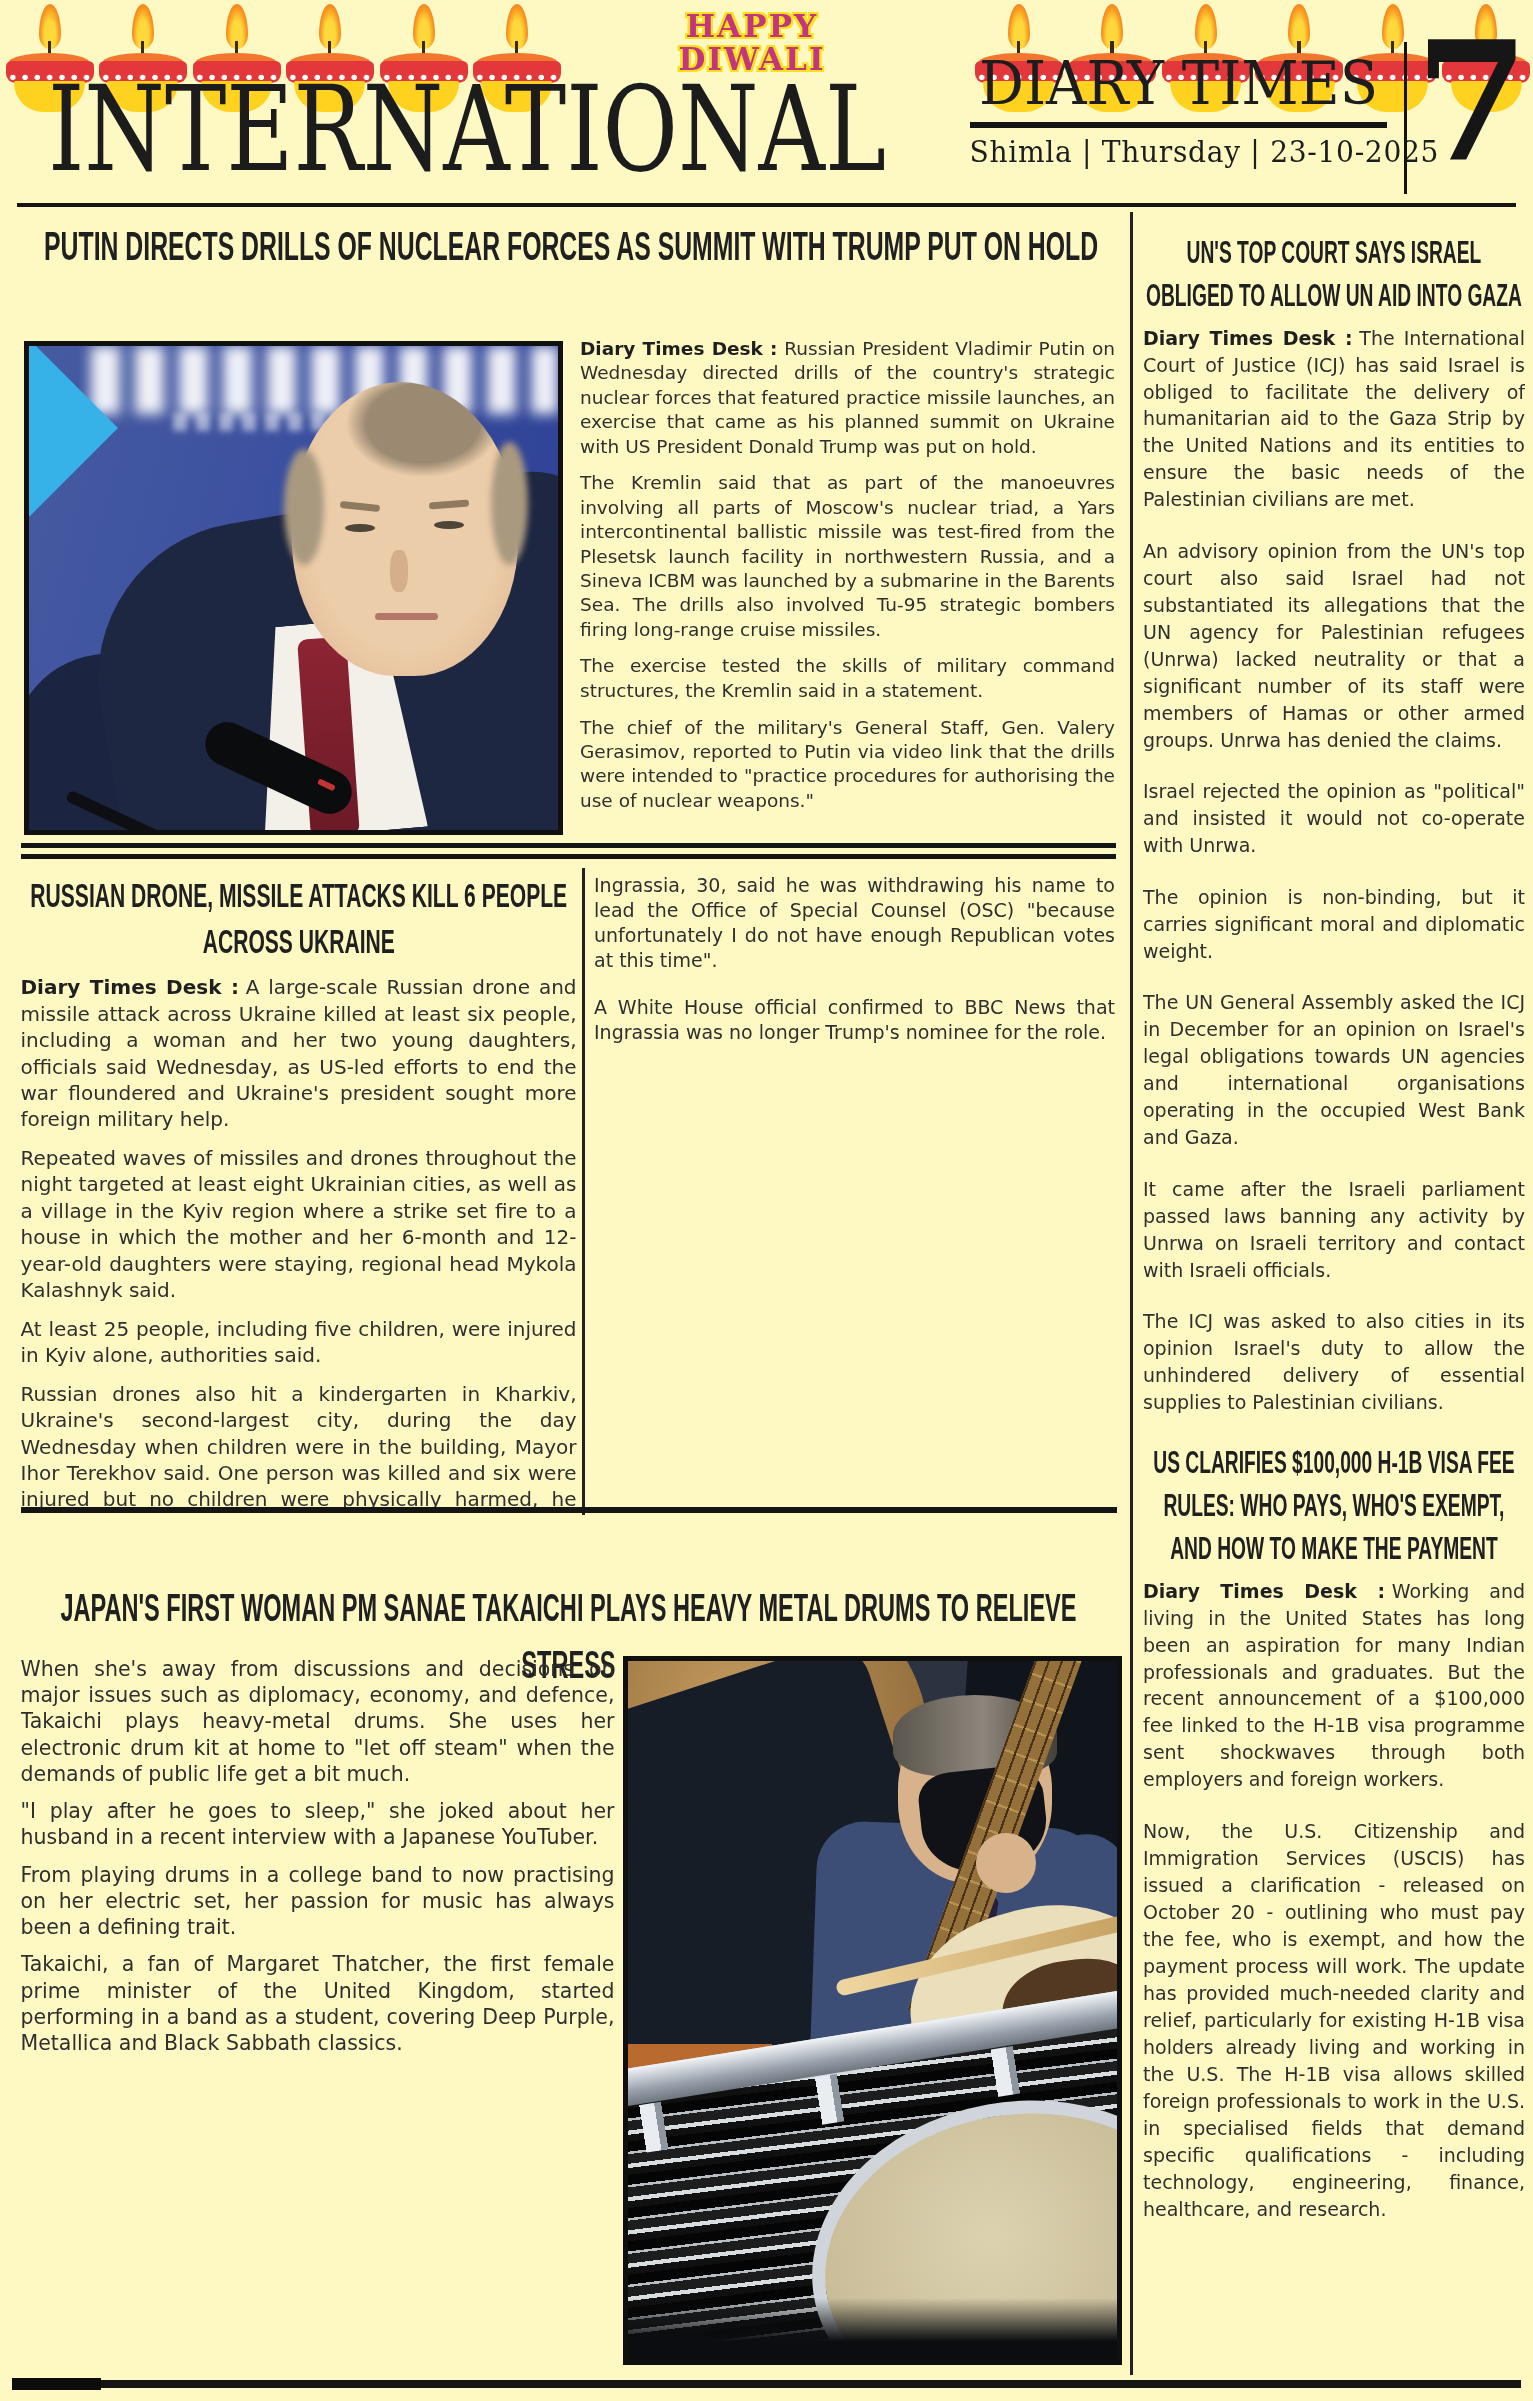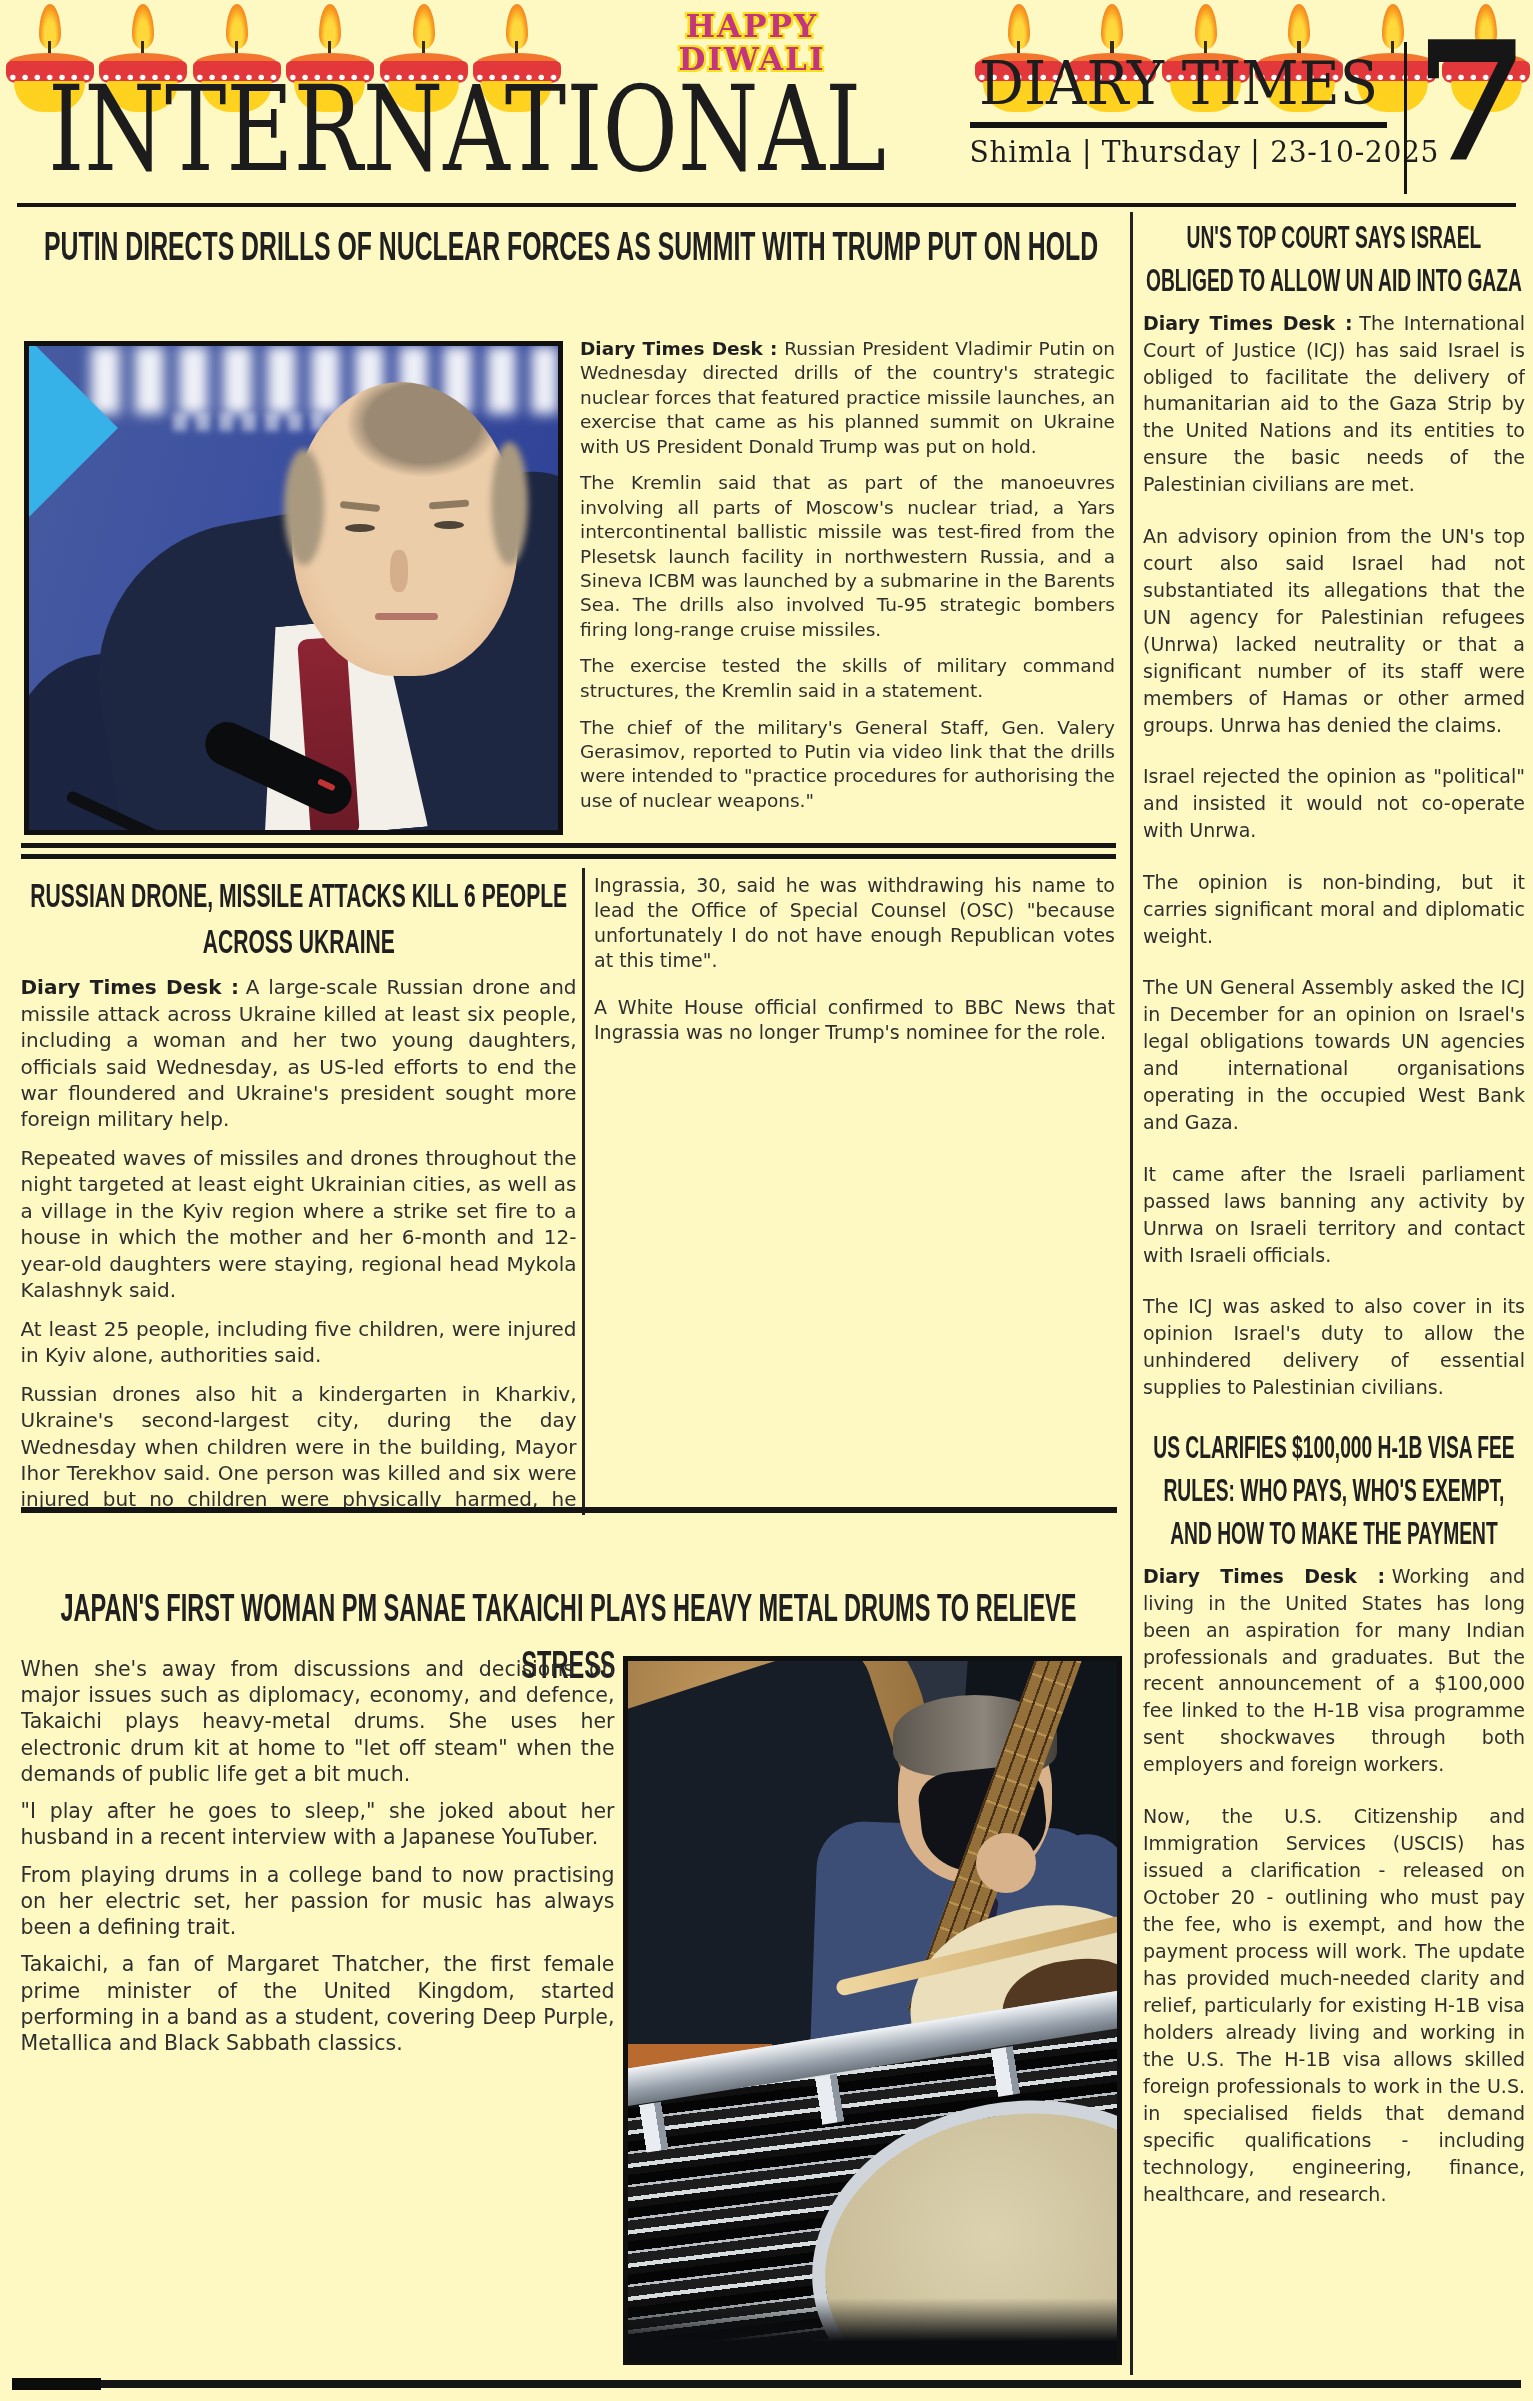--- a/index.html
+++ b/index.html
@@ -71,21 +71,21 @@
   .body p{margin:0 0 11px;text-align:justify;color:#2f2f2f;}
   .lead-label{font-weight:bold;color:#1f1f1f;margin-right:6.8px;}
   .putin-body{left:580px;top:337px;width:535px;height:508px;overflow:hidden;}
   .putin-body p{font-size:18.5px;line-height:1.32;margin-bottom:12.3px;}
   .ukr-box{left:20.5px;top:873px;width:556px;height:643px;overflow:hidden;}
   .ukr-box .body p{font-size:20px;line-height:1.32;margin-bottom:12.3px;}
   .trump-box{left:594px;top:873px;width:521px;height:643px;overflow:hidden;}
   .trump-box .body p{font-size:19px;line-height:1.32;margin-bottom:22px;}
   .japan-body{left:20.5px;top:1656px;width:594px;height:712px;overflow:hidden;}
   .japan-body p{font-size:20.5px;line-height:1.28;margin-bottom:11px;}
-  .right-col{left:1143px;top:216px;width:382px;height:2161px;overflow:hidden;}
+  .right-col{left:1143px;top:231px;width:382px;height:2161px;overflow:hidden;}
   .right-col .body p{font-size:19px;line-height:1.42;margin-bottom:24.6px;}
   .right-col .hwrap{margin-bottom:6.8px;}
   .h1b-hl{margin-top:13.7px;}
   .ukr-box .hwrap,.trump-box .hwrap{margin-bottom:9.6px;}
 
   
   .photo{position:absolute;border:5.5px solid #101010;box-sizing:border-box;overflow:hidden;background:#fff;}
   .photo i,.photo b{position:absolute;display:block;}
 
   .putin-photo{left:24px;top:341px;width:539px;height:494px;}
@@ -383,21 +383,21 @@
         <h2 class="squish">UN'S TOP COURT SAYS ISRAEL OBLIGED TO ALLOW UN AID INTO GAZA</h2>
       </div>
       <div class="body">
         <p class="para"><b class="lead-label">Diary Times Desk :</b><span>The International Court of Justice (ICJ) has said Israel is obliged to facilitate the delivery of humanitarian aid to the Gaza Strip by the United Nations and its entities to ensure the basic needs of the Palestinian civilians are met.</span></p>
         <div>
             <p class="para">An advisory opinion from the UN's top court also said Israel had not substantiated its allegations that the UN agency for Palestinian refugees (Unrwa) lacked neutrality or that a significant number of its staff were members of Hamas or other armed groups. Unrwa has denied the claims.</p>
             <p class="para">Israel rejected the opinion as "political" and insisted it would not co-operate with Unrwa.</p>
             <p class="para">The opinion is non-binding, but it carries significant moral and diplomatic weight.</p>
             <p class="para">The UN General Assembly asked the ICJ in December for an opinion on Israel's legal obligations towards UN agencies and international organisations operating in the occupied West Bank and Gaza.</p>
             <p class="para">It came after the Israeli parliament passed laws banning any activity by Unrwa on Israeli territory and contact with Israeli officials.</p>
-            <p class="para">The ICJ was asked to also cover in its opinion Israel's duty to allow the unhindered delivery of essential supplies to Palestinian civilians.</p>
+            <p class="para">The ICJ was asked to also cities in its opinion Israel's duty to allow the unhindered delivery of essential supplies to Palestinian civilians.</p>
           </div>
       </div>
     </section>
 
     <section>
       <div class="hwrap rc-hl h1b-hl">
         <h2 class="squish">US CLARIFIES $100,000 H-1B VISA FEE RULES: WHO PAYS, WHO'S EXEMPT, AND HOW TO MAKE THE PAYMENT</h2>
       </div>
       <div class="body">
         <p class="para"><b class="lead-label">Diary Times Desk :</b><span>Working and living in the United States has long been an aspiration for many Indian professionals and graduates. But the recent announcement of a $100,000 fee linked to the H-1B visa programme sent shockwaves through both employers and foreign workers.</span></p>

